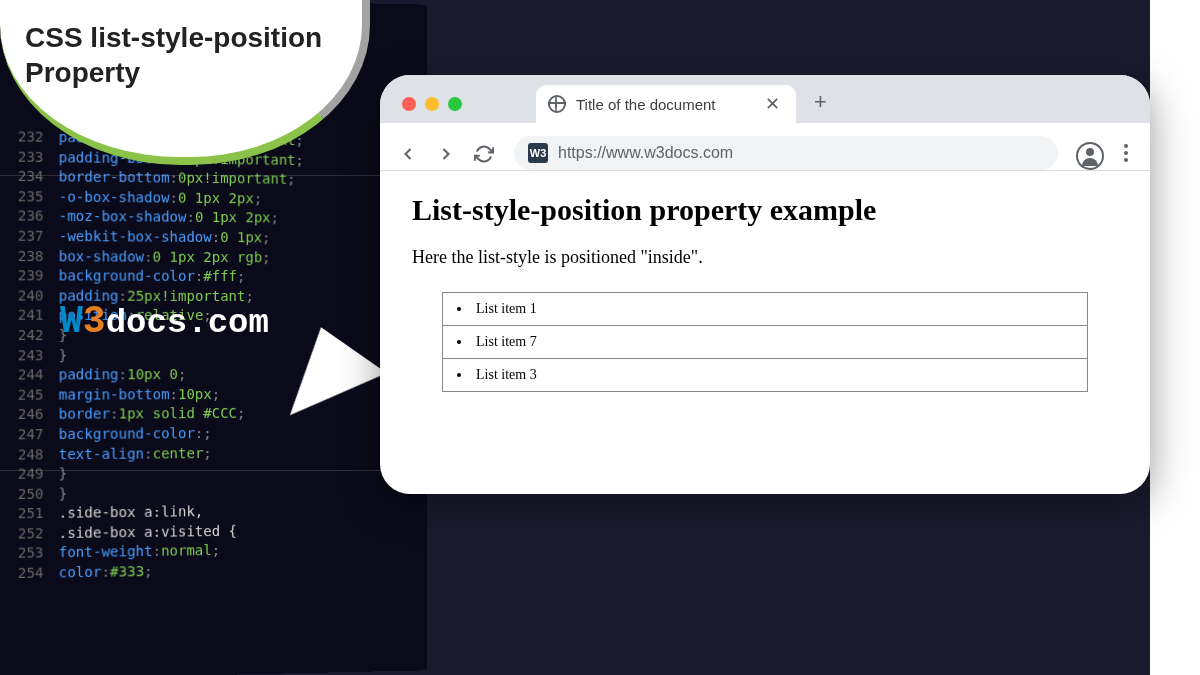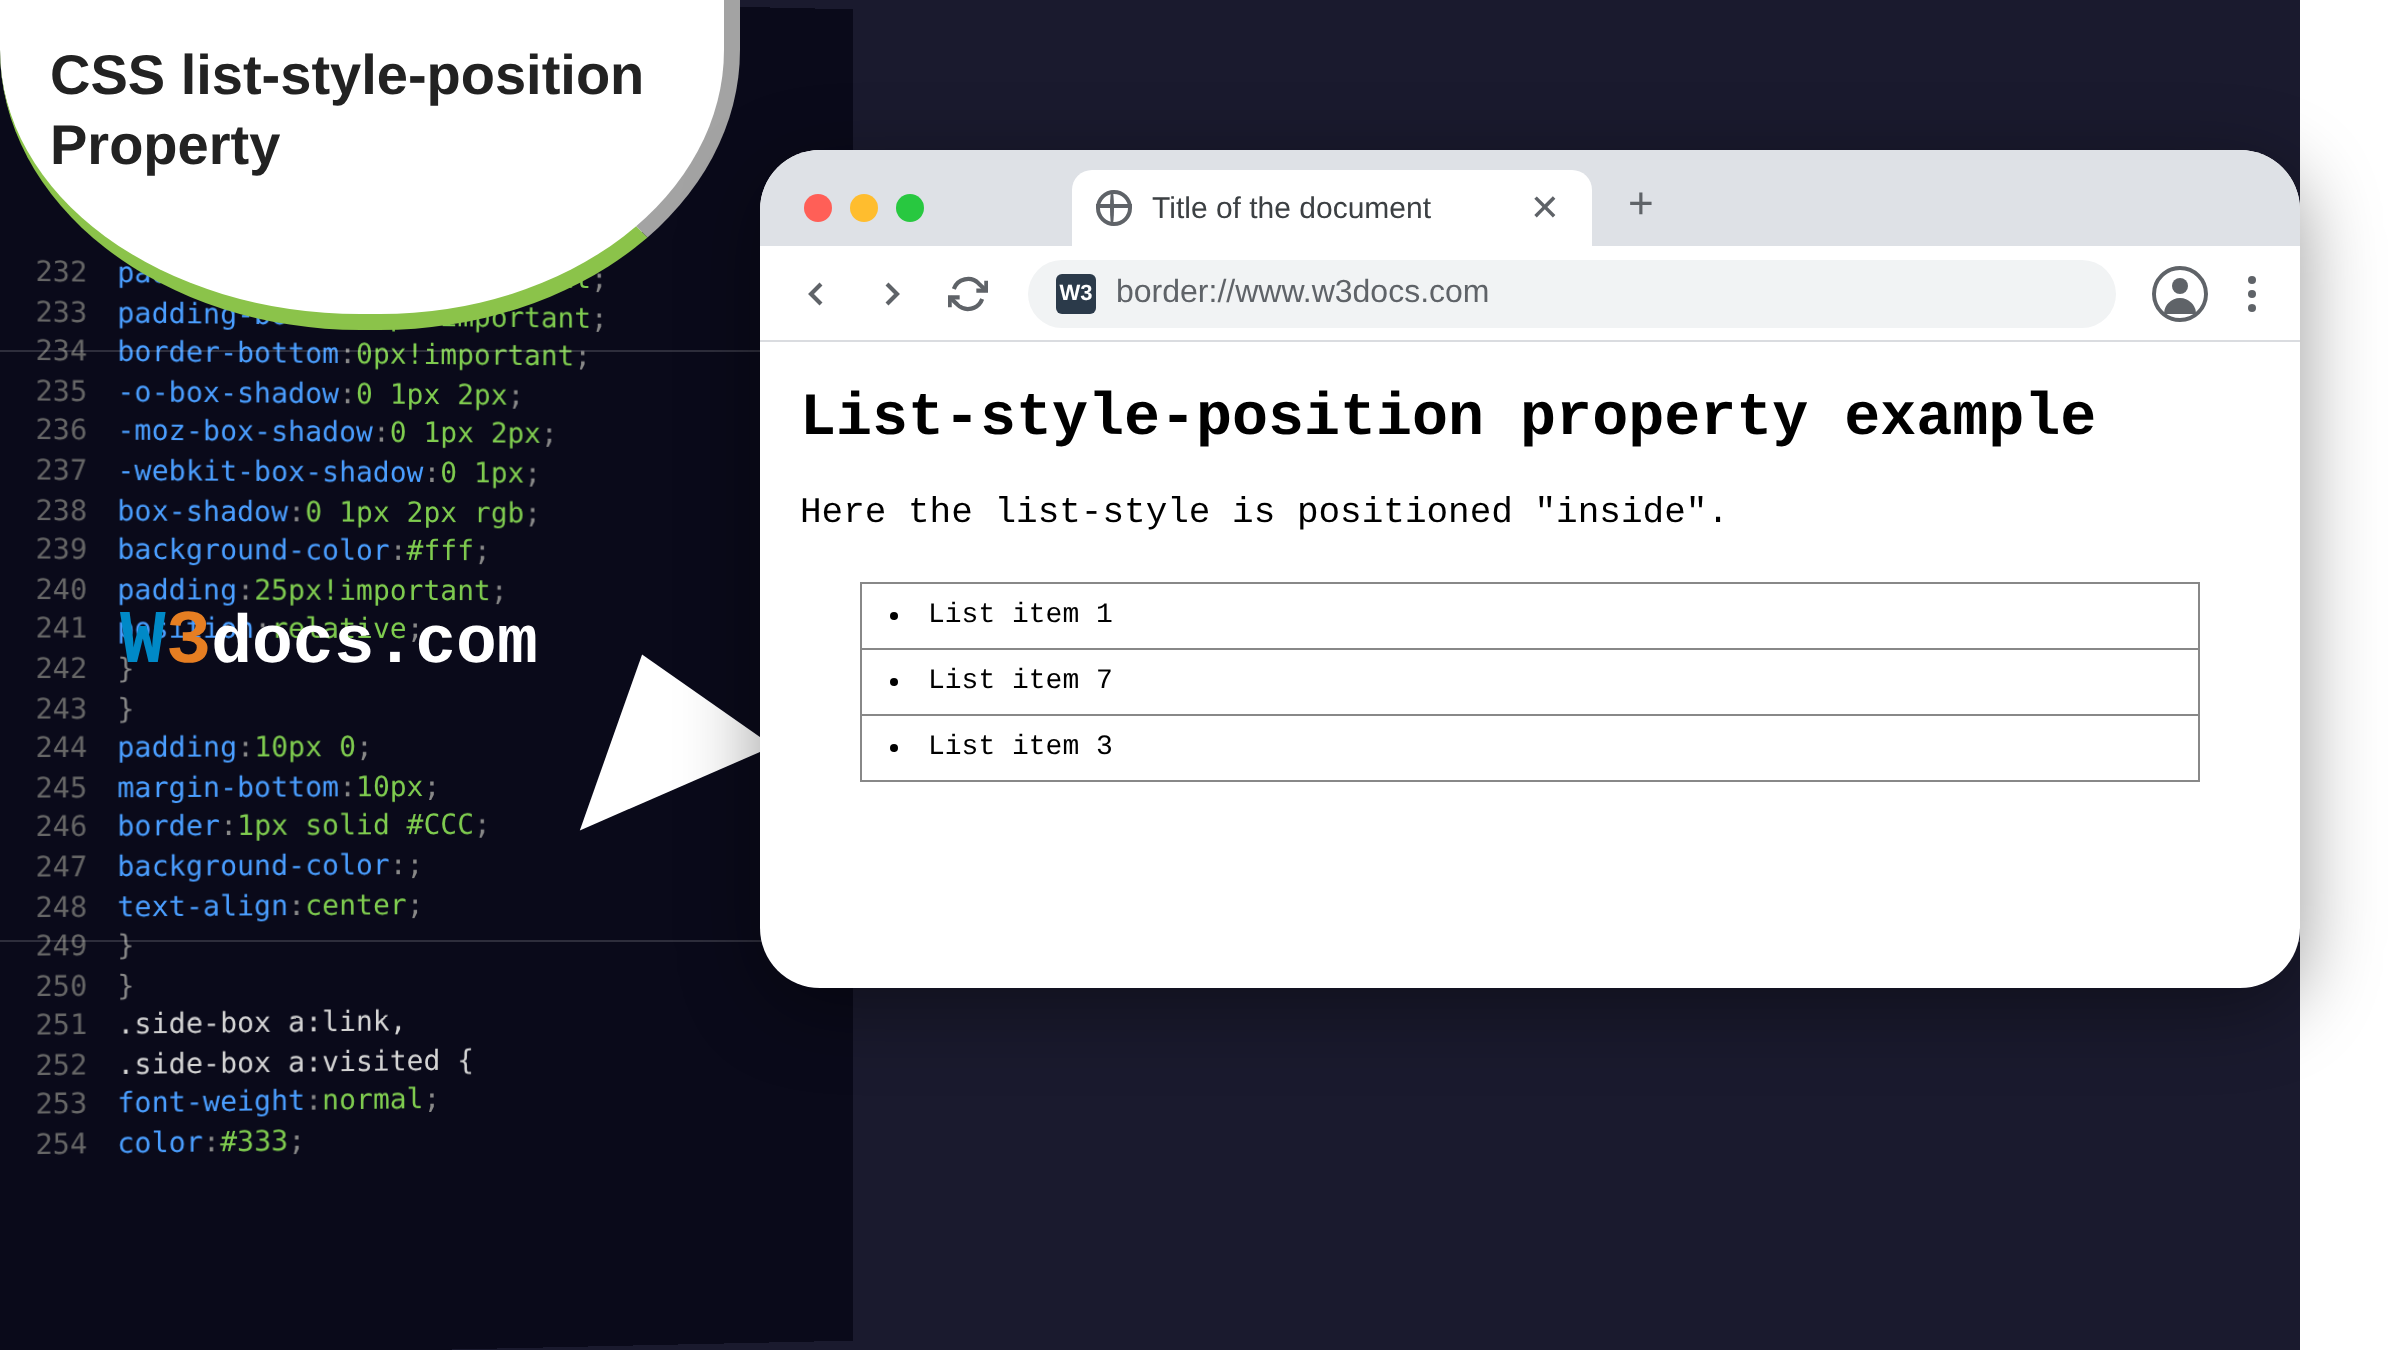--- a/index.html
+++ b/index.html
@@ -155,21 +155,21 @@
     }
     .tab-title { color: #3c4043; font-size: 15px; flex: 1; white-space: nowrap; overflow: hidden; }
     .tab-close { color: #5f6368; font-size: 18px; cursor: pointer; padding: 0 4px; }
     .new-tab { color: #5f6368; font-size: 22px; padding: 0 14px 8px 18px; cursor: pointer; }
     
     .toolbar {
       height: 48px;
       background: #fff;
       border-bottom: 1px solid #dadce0;
       display: flex;
-      align-items: center;
+      align-items: flex-end;
       padding: 0 12px;
       gap: 6px;
     }
     .nav-btn {
       width: 32px;
       height: 32px;
       display: flex;
       align-items: center;
       justify-content: center;
       color: #5f6368;
@@ -236,22 +236,22 @@
     .menu-dots {
       display: flex;
       flex-direction: column;
       gap: 3px;
       padding: 8px 10px;
       cursor: pointer;
     }
     .menu-dots span { width: 4px; height: 4px; background: #5f6368; border-radius: 50%; }
     
     .content {
-      padding: 22px 20px;
-      font-family: Liberation Mono, monospace;
+      padding: 22px 32px;
+      font-family: Liberation Serif, serif;
     }
     .page-h1 {
       font-size: 30px;
       font-weight: bold;
       margin-bottom: 20px;
     }
     .page-p {
       font-size: 18px;
       margin-bottom: 24px;
     }
@@ -485,21 +485,21 @@
         </svg>
     </div>
     <div class="nav-btn">
       <svg viewBox="0 0 24 24" fill="none" stroke="currentColor" stroke-width="2.5">
           <path d="M23 4v6h-6M1 20v-6h6"></path>
           <path d="M3.51 9a9 9 0 0114.85-3.36L23 10M1 14l4.64 4.36A9 9 0 0020.49 15"></path>
         </svg>
     </div>
     <div class="address-bar">
       <div class="site-icon">W3</div>
-      <span class="url-text">border://www.w3docs.com</span>
+      <span class="url-text">https://www.w3docs.com</span>
     </div>
     <div class="user-icon"></div>
     <div class="menu-dots">
       <span></span>
         <span></span>
         <span></span>
     </div>
   </div>
 
   <div class="content">

